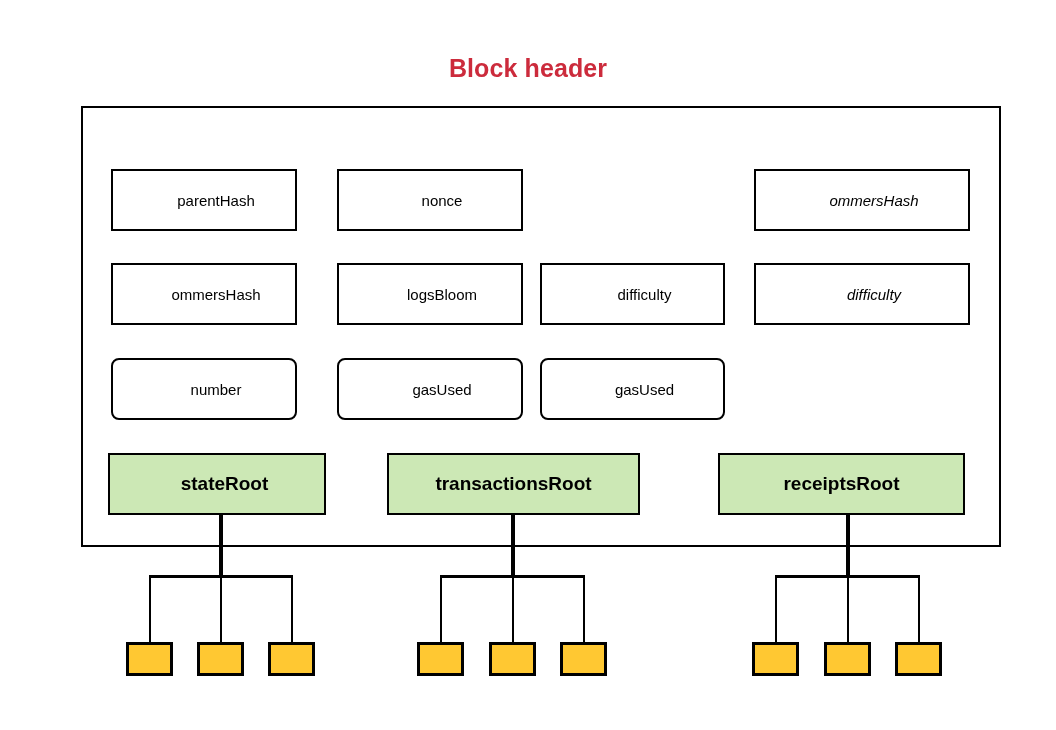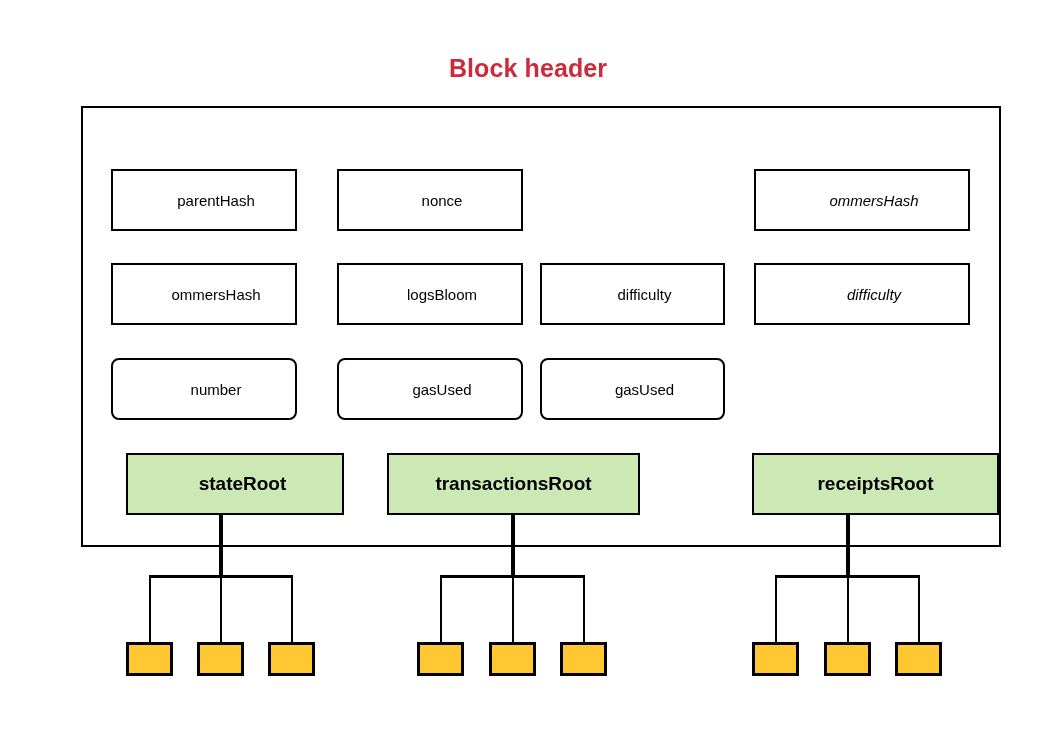--- a/index.html
+++ b/index.html
@@ -77,23 +77,23 @@
     height: 62px;
     border: 2px solid #000000;
     background: #cce8b5;
     display: flex;
     align-items: center;
     justify-content: center;
     font-size: 19px;
     font-weight: bold;
     color: #000000;
   }
-  .root0 { left: 126px; width: 218px; padding-left: 15px; }
+  .root0 { left: 108px; width: 218px; padding-left: 15px; }
   .root1 { left: 387px; width: 253px; }
-  .root2 { left: 718px; width: 247px; margin-left: 34px; }
+  .root2 { left: 718px; width: 247px; }
 
   
   .stem {
     position: absolute;
     width: 4px;
     background: #000000;
   }
   .hbar {
     position: absolute;
     height: 3px;

